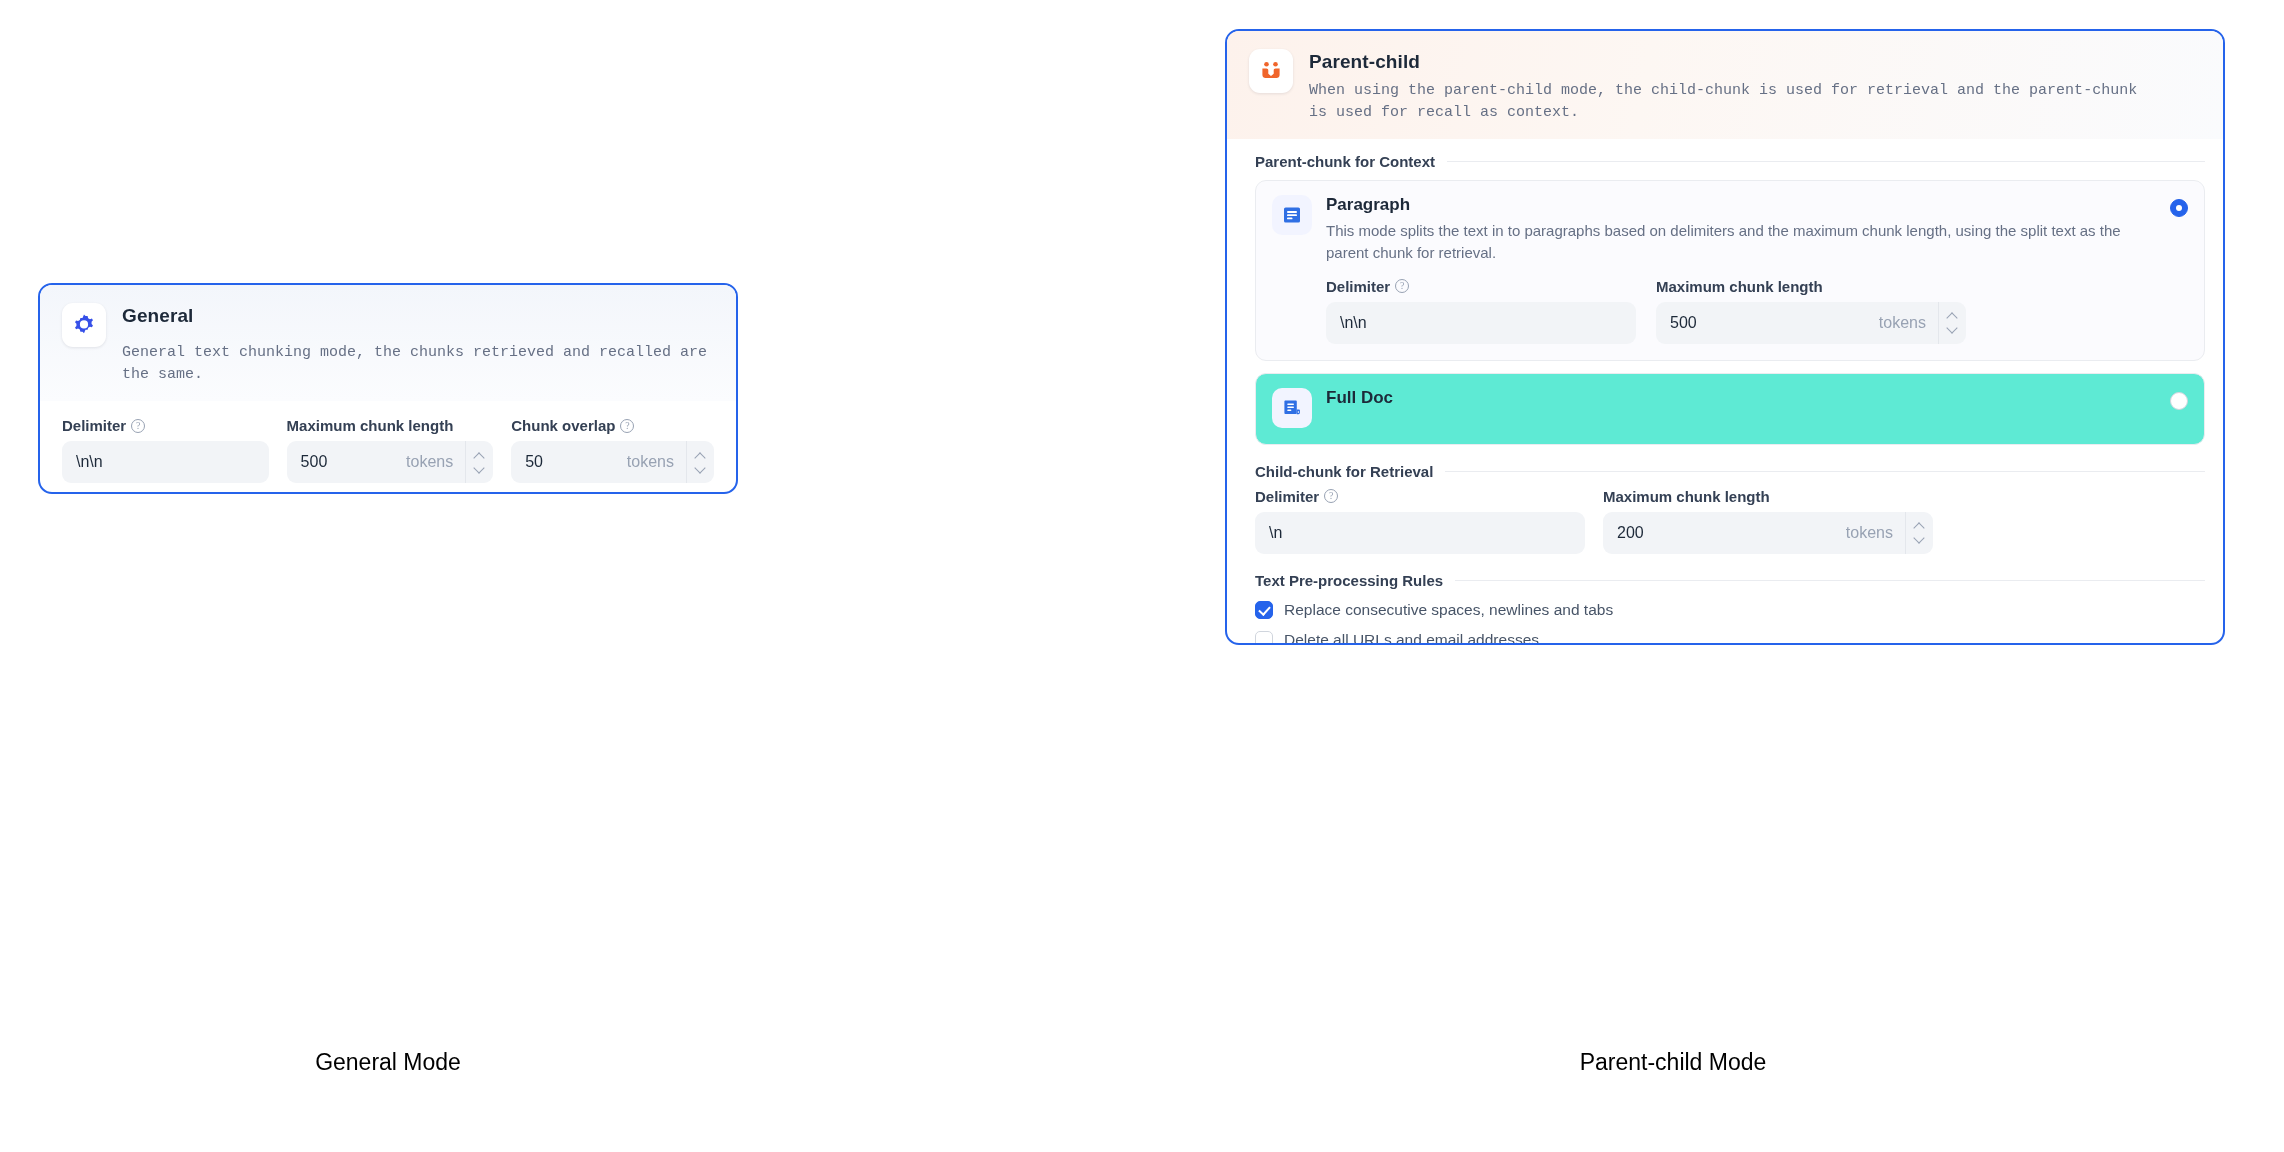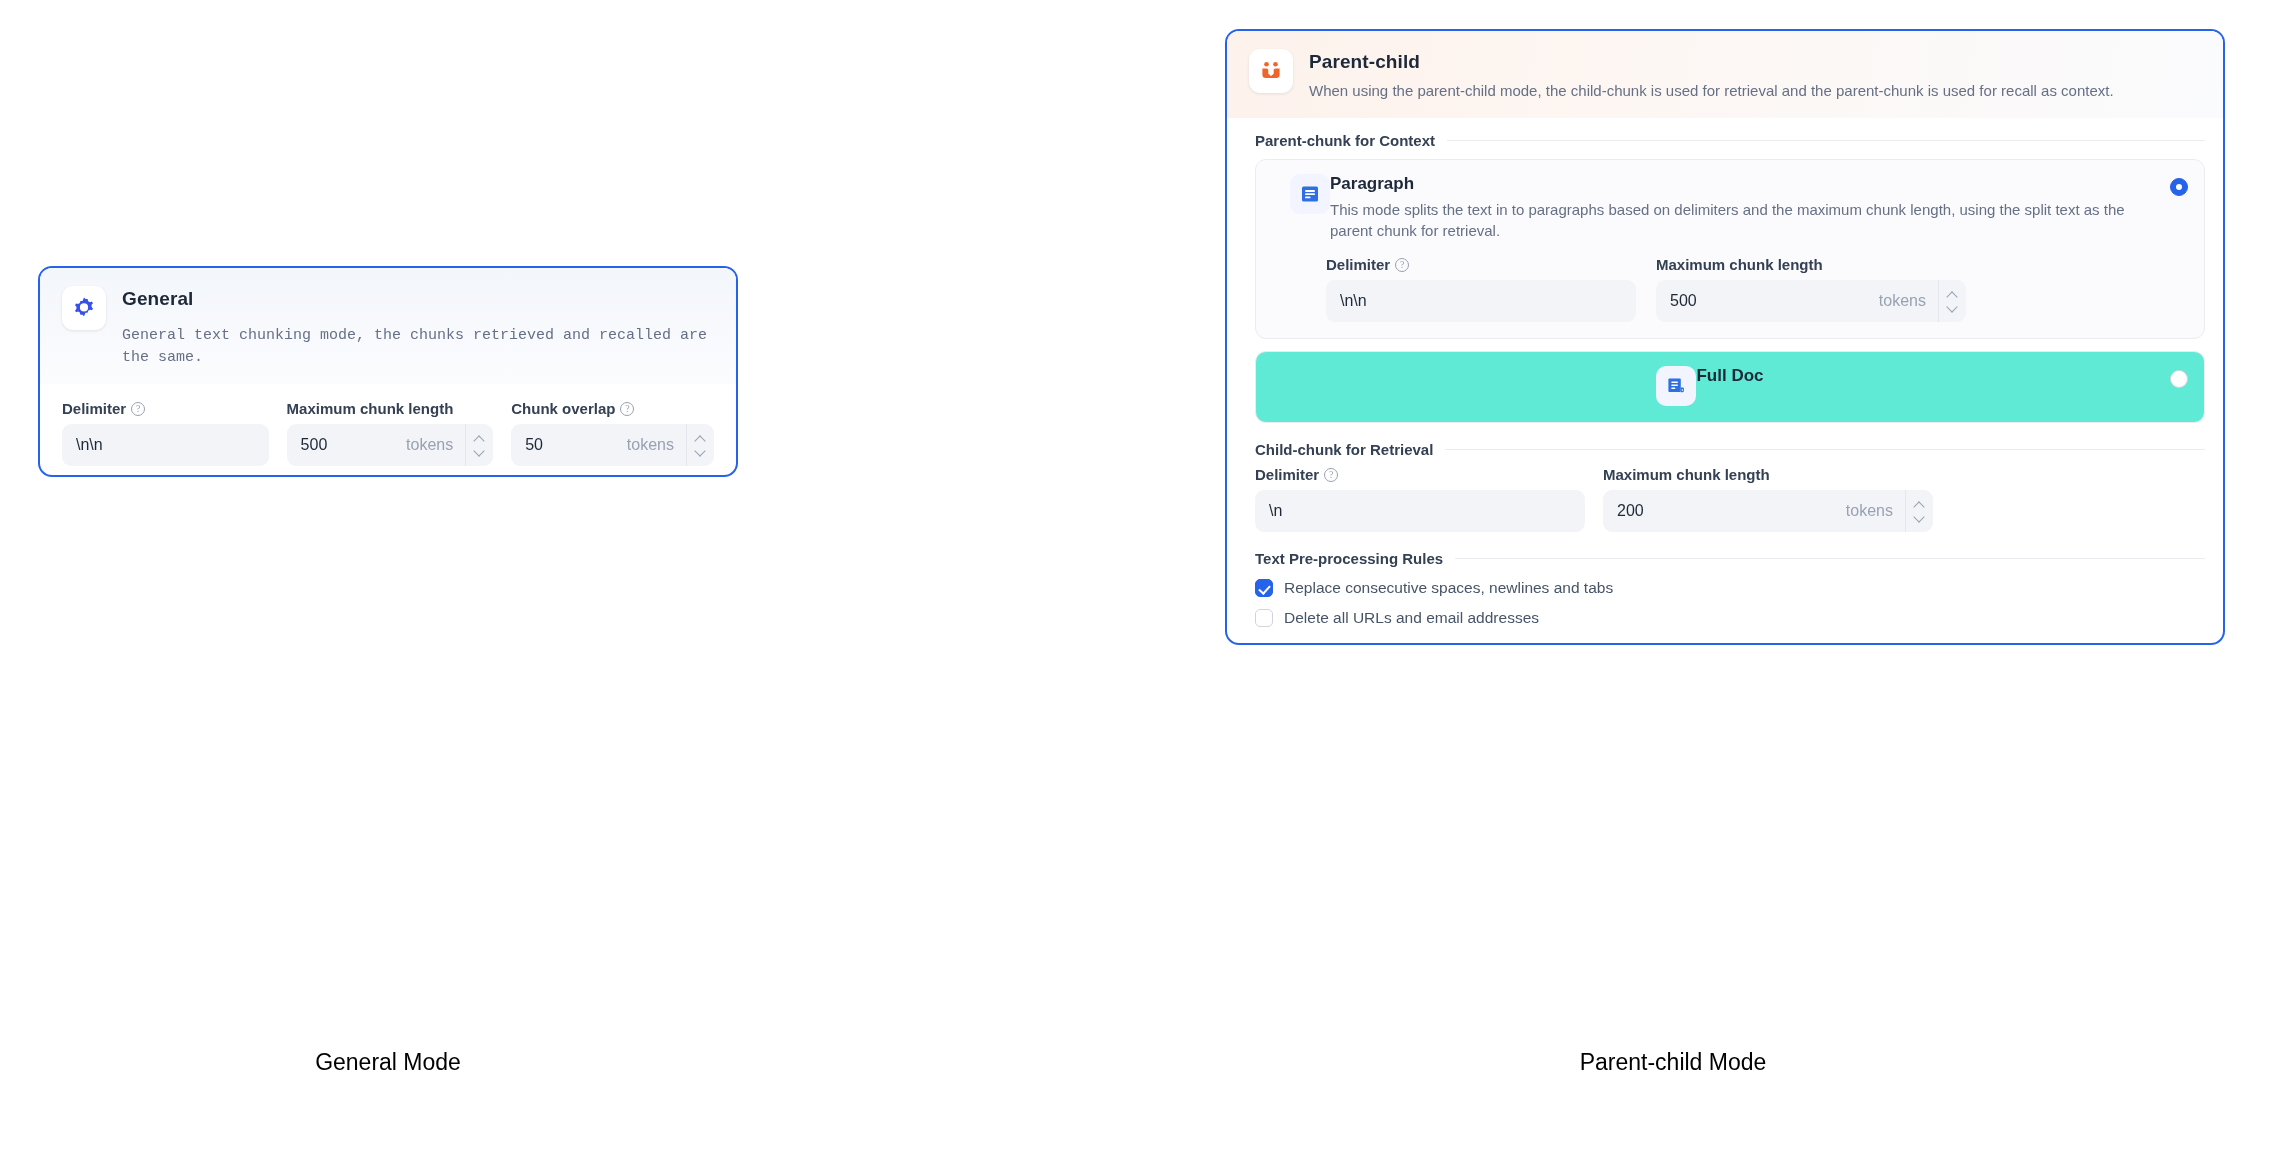--- a/index.html
+++ b/index.html
@@ -37,21 +37,21 @@
     font-size: 20px; font-weight: bold; color: #1d2939;
     line-height: 1.25; letter-spacing: .1px;
   }
   .head-desc {
     margin-top: 6px;
     font-size: 15.5px; color: #667085; line-height: 1.45;
   }
 
   
   #general-card {
-    left: 38px; top: 266px;
+    left: 38px; top: 283px;
     width: 700px; height: 211px;
   }
   #general-card .card-head {
     background: linear-gradient(180deg,#f3f6fb 0%, #fbfcfe 100%);
     padding: 18px 22px 16px 22px;
   }
   #general-card .head-title { font-size: 19px; }
   #general-card .head-desc { font-size: 15px; margin-top: 14px; font-family: Liberation Mono, monospace; }
   .card-body { padding: 16px 22px 18px 22px; }
 
@@ -132,32 +132,32 @@
   
   #parent-card {
     left: 1225px; top: 29px;
     width: 1000px; height: 616px;
   }
   #parent-card .card-head {
     background: linear-gradient(100deg,#fdf2ec 0%, #fdf7f3 42%, #fafbfd 100%);
     padding: 18px 22px 16px 22px;
   }
   #parent-card .head-title { font-size: 19px; }
-  #parent-card .head-desc { font-size: 15px; max-width: 830px; }
+  #parent-card .head-desc { font-size: 15px; max-width: 830px; font-family: Liberation Mono, monospace; }
   #parent-card .card-body { padding: 14px 18px 18px 28px; }
 
   .opt-card {
     border: 1px solid #eaecf0;
     border-radius: 11px;
     padding: 14px 16px 16px 16px;
     position: relative;
     background: #5eead4;
   }
   .opt-card.selected { background: #fbfbfe; }
-  .opt-head { display: flex; padding-right: 40px; justify-content: center; }
+  .opt-head { display: flex; gap: 14px; padding-right: 40px; }
   .opt-icon {
     flex: none; width: 40px; height: 40px; border-radius: 10px;
     background: #f2f4ff;
     display: flex; align-items: center; justify-content: center;
   }
   .opt-title { font-size: 17px; font-weight: bold; color: #1d2939; }
   .opt-desc {
     margin-top: 5px; font-size: 15px; color: #667085; line-height: 1.45;
   }
   .radio {

